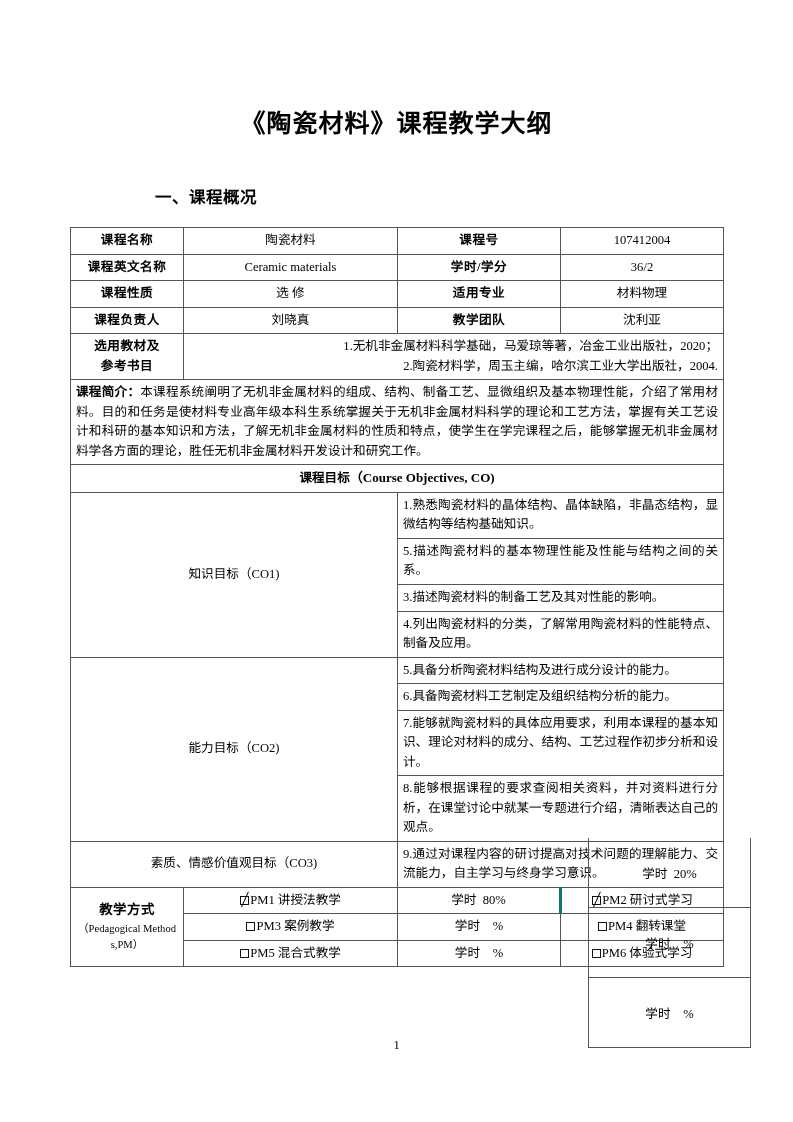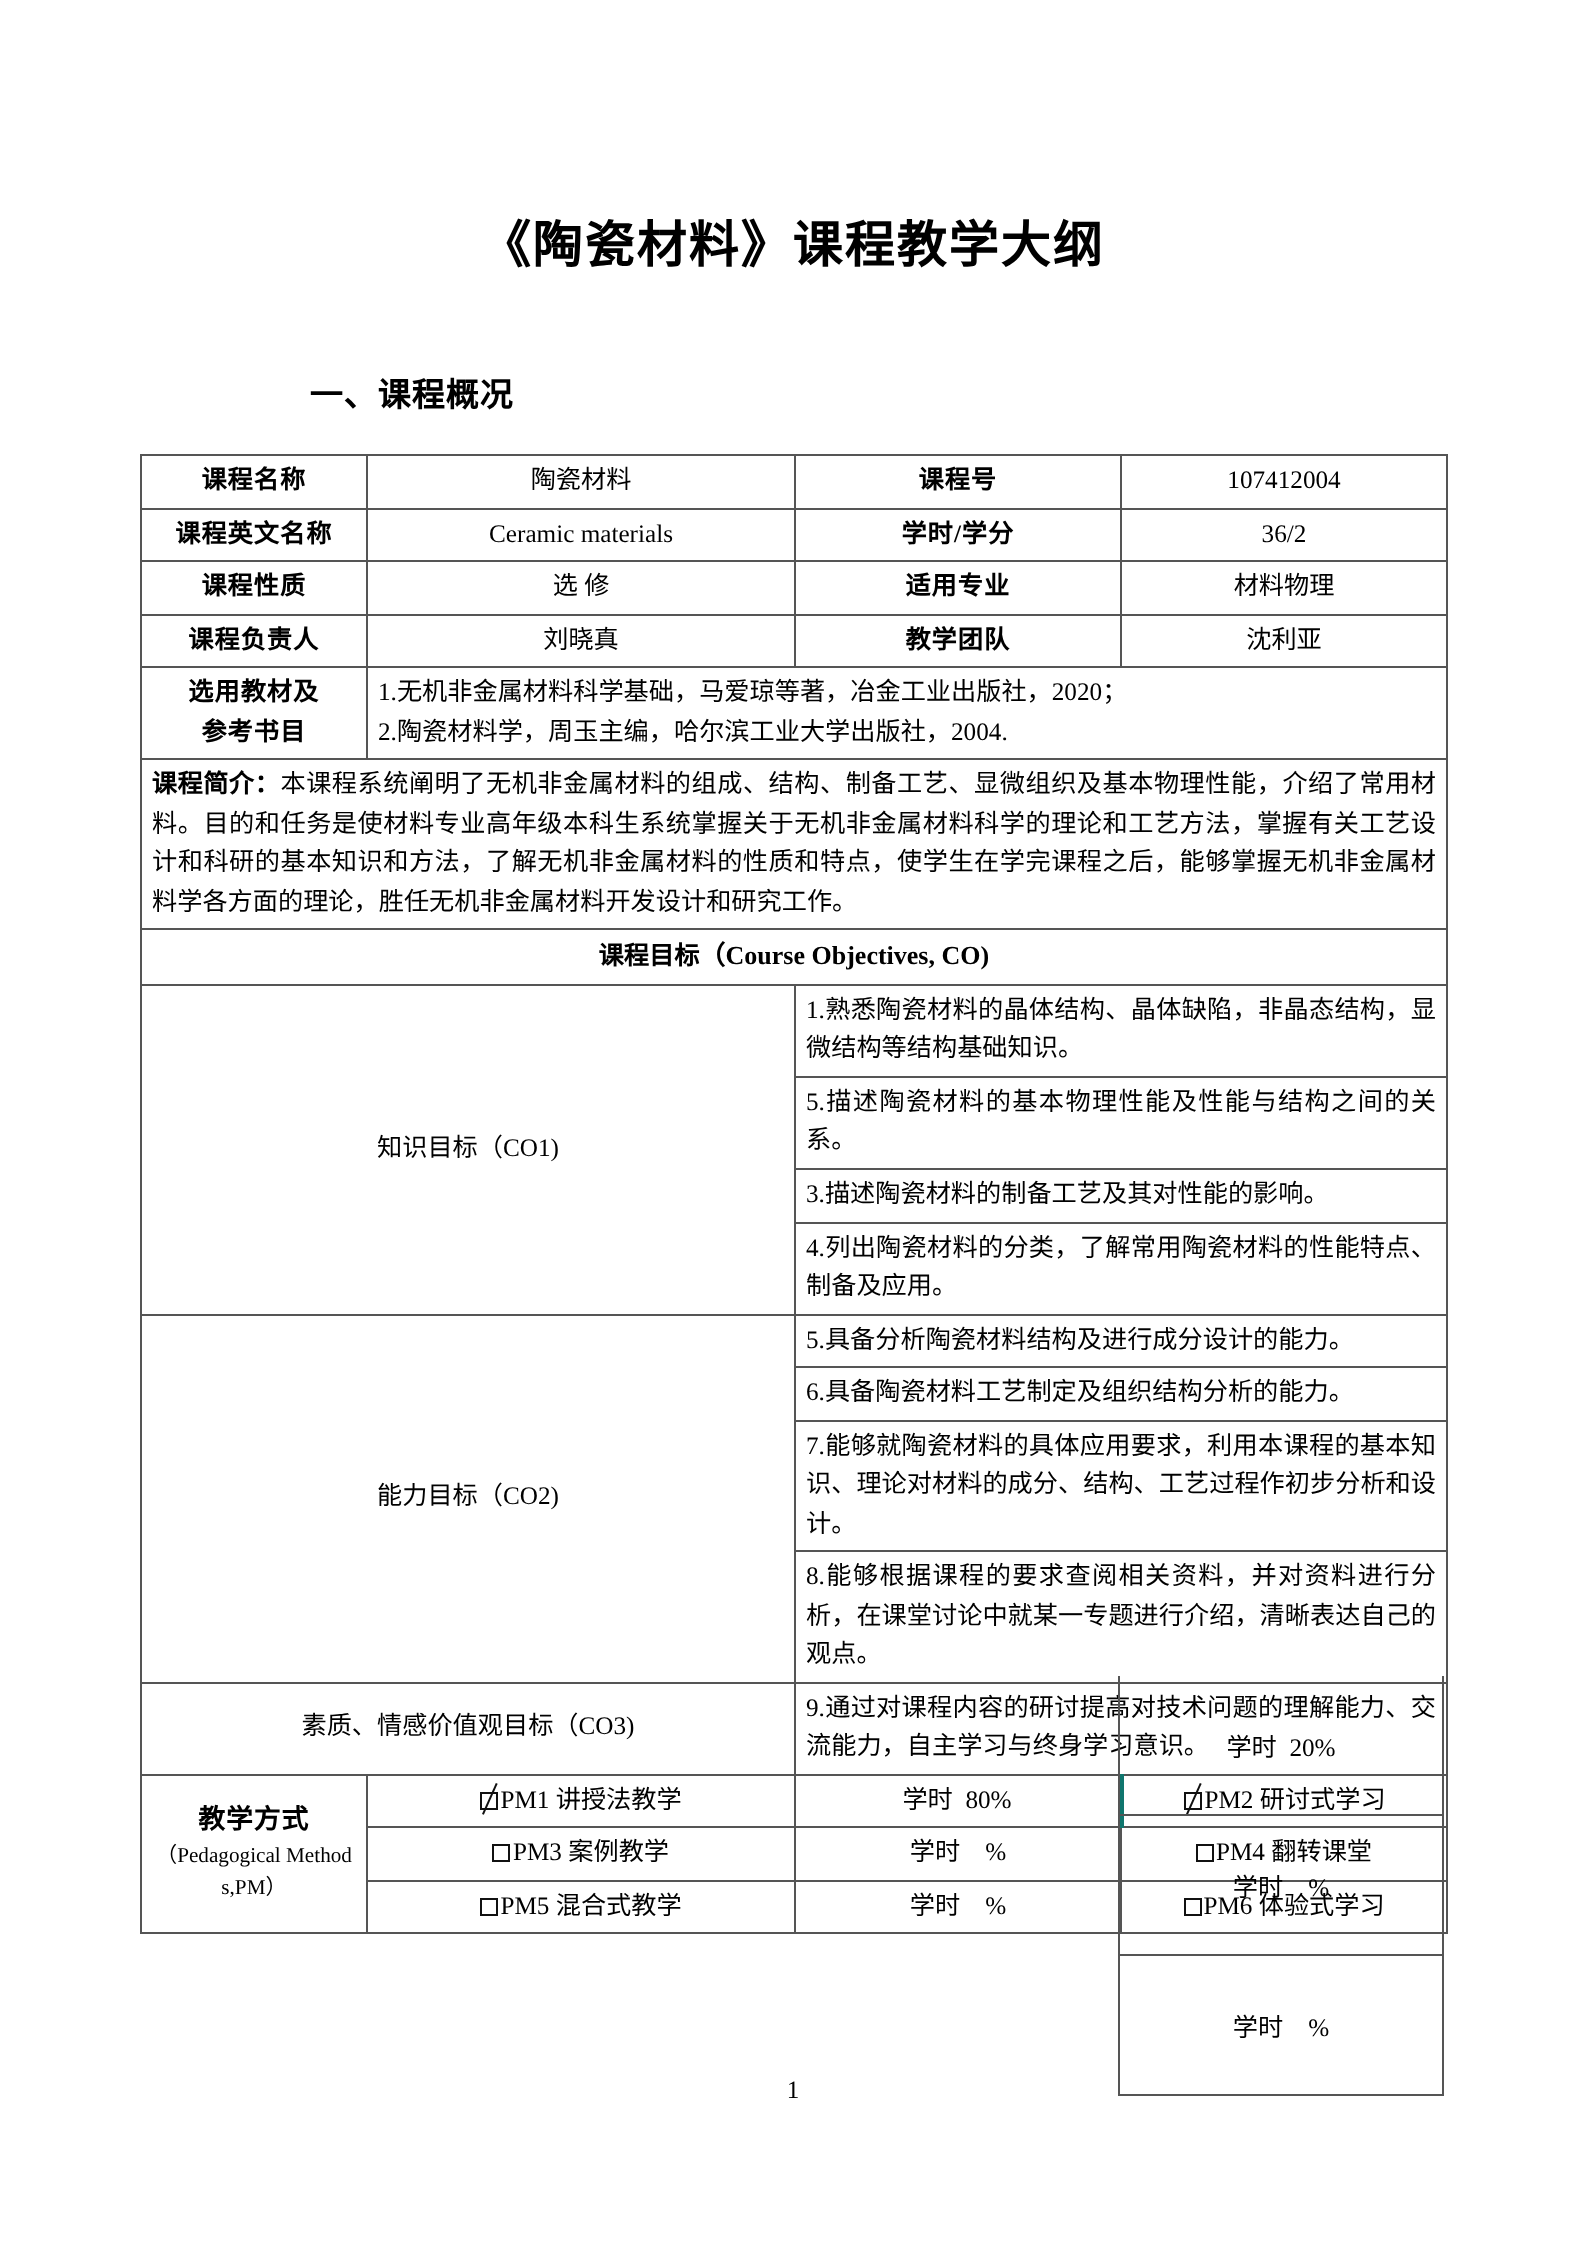--- a/index.html
+++ b/index.html
@@ -69,21 +69,21 @@
     text-align: center;
     font-size: 12.6px;
     font-family: "Liberation Serif", serif;
   }
   .books {
     font-size: 12.6px;
     line-height: 1.62;
     text-align: left;
     padding-left: 8px;
   }
-  .books div { white-space: nowrap; }
+  .books div { white-space: nowrap; text-align: right; }
   .intro {
     font-size: 12.9px;
     line-height: 1.72;
     text-align: justify;
     text-justify: inter-ideograph;
     padding: 2px 4px 3px 4px;
   }
   .intro b { font-weight: bold; }
   .co-header {
     text-align: center;
@@ -277,21 +277,21 @@
       </tr>
       <tr>
         <td class="pm-name"><span class="cb"></span><span>PM5</span>&nbsp;<span>混合式教学</span></td>
         <td class="pm-hours">学时    %</td>
         <td class="pm-name"><span class="cb"></span><span>PM6</span>&nbsp;<span>体验式学习</span></td>
       </tr>
 
     </tbody>
   </table>
 
-  <div style="position:absolute;left:559px;top:838px;width:163px;">
+  <div style="position:absolute;left:588px;top:838px;width:163px;">
     <table style="border-collapse:collapse;width:163px;table-layout:fixed;">
       <tbody>
         <tr>
             <td class="pm-hours" style="border:1px solid #555;border-top:none;height:47px;">学时  20%</td>
           </tr>
         <tr>
             <td class="pm-hours" style="border:1px solid #555;height:47px;">学时    %</td>
           </tr>
         <tr>
             <td class="pm-hours" style="border:1px solid #555;height:47px;">学时    %</td>

